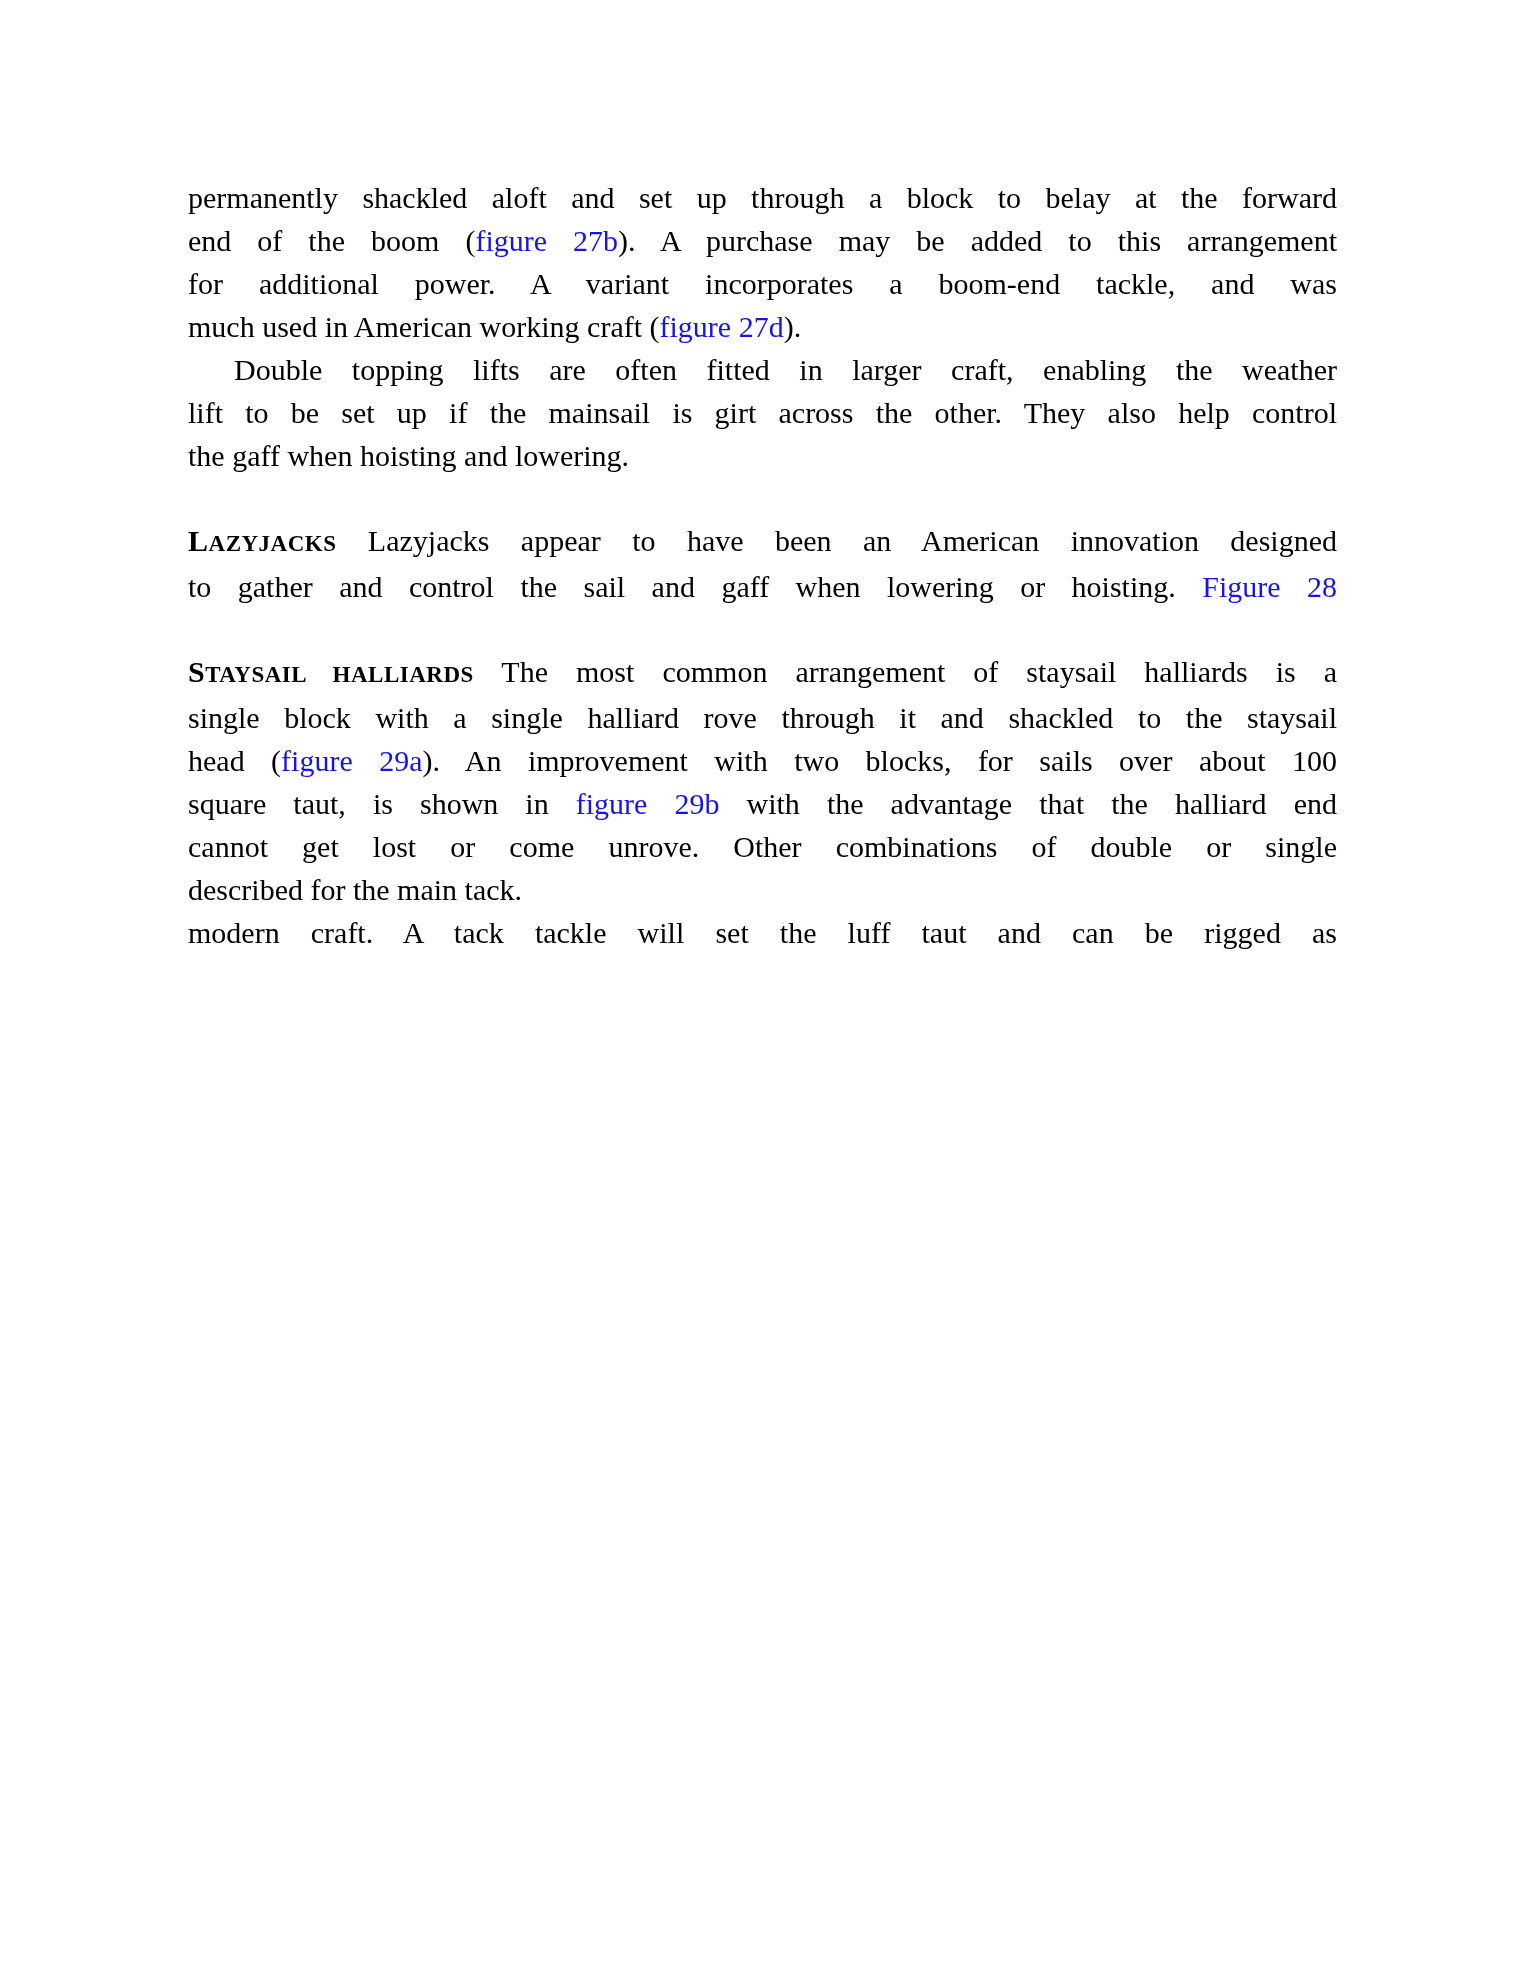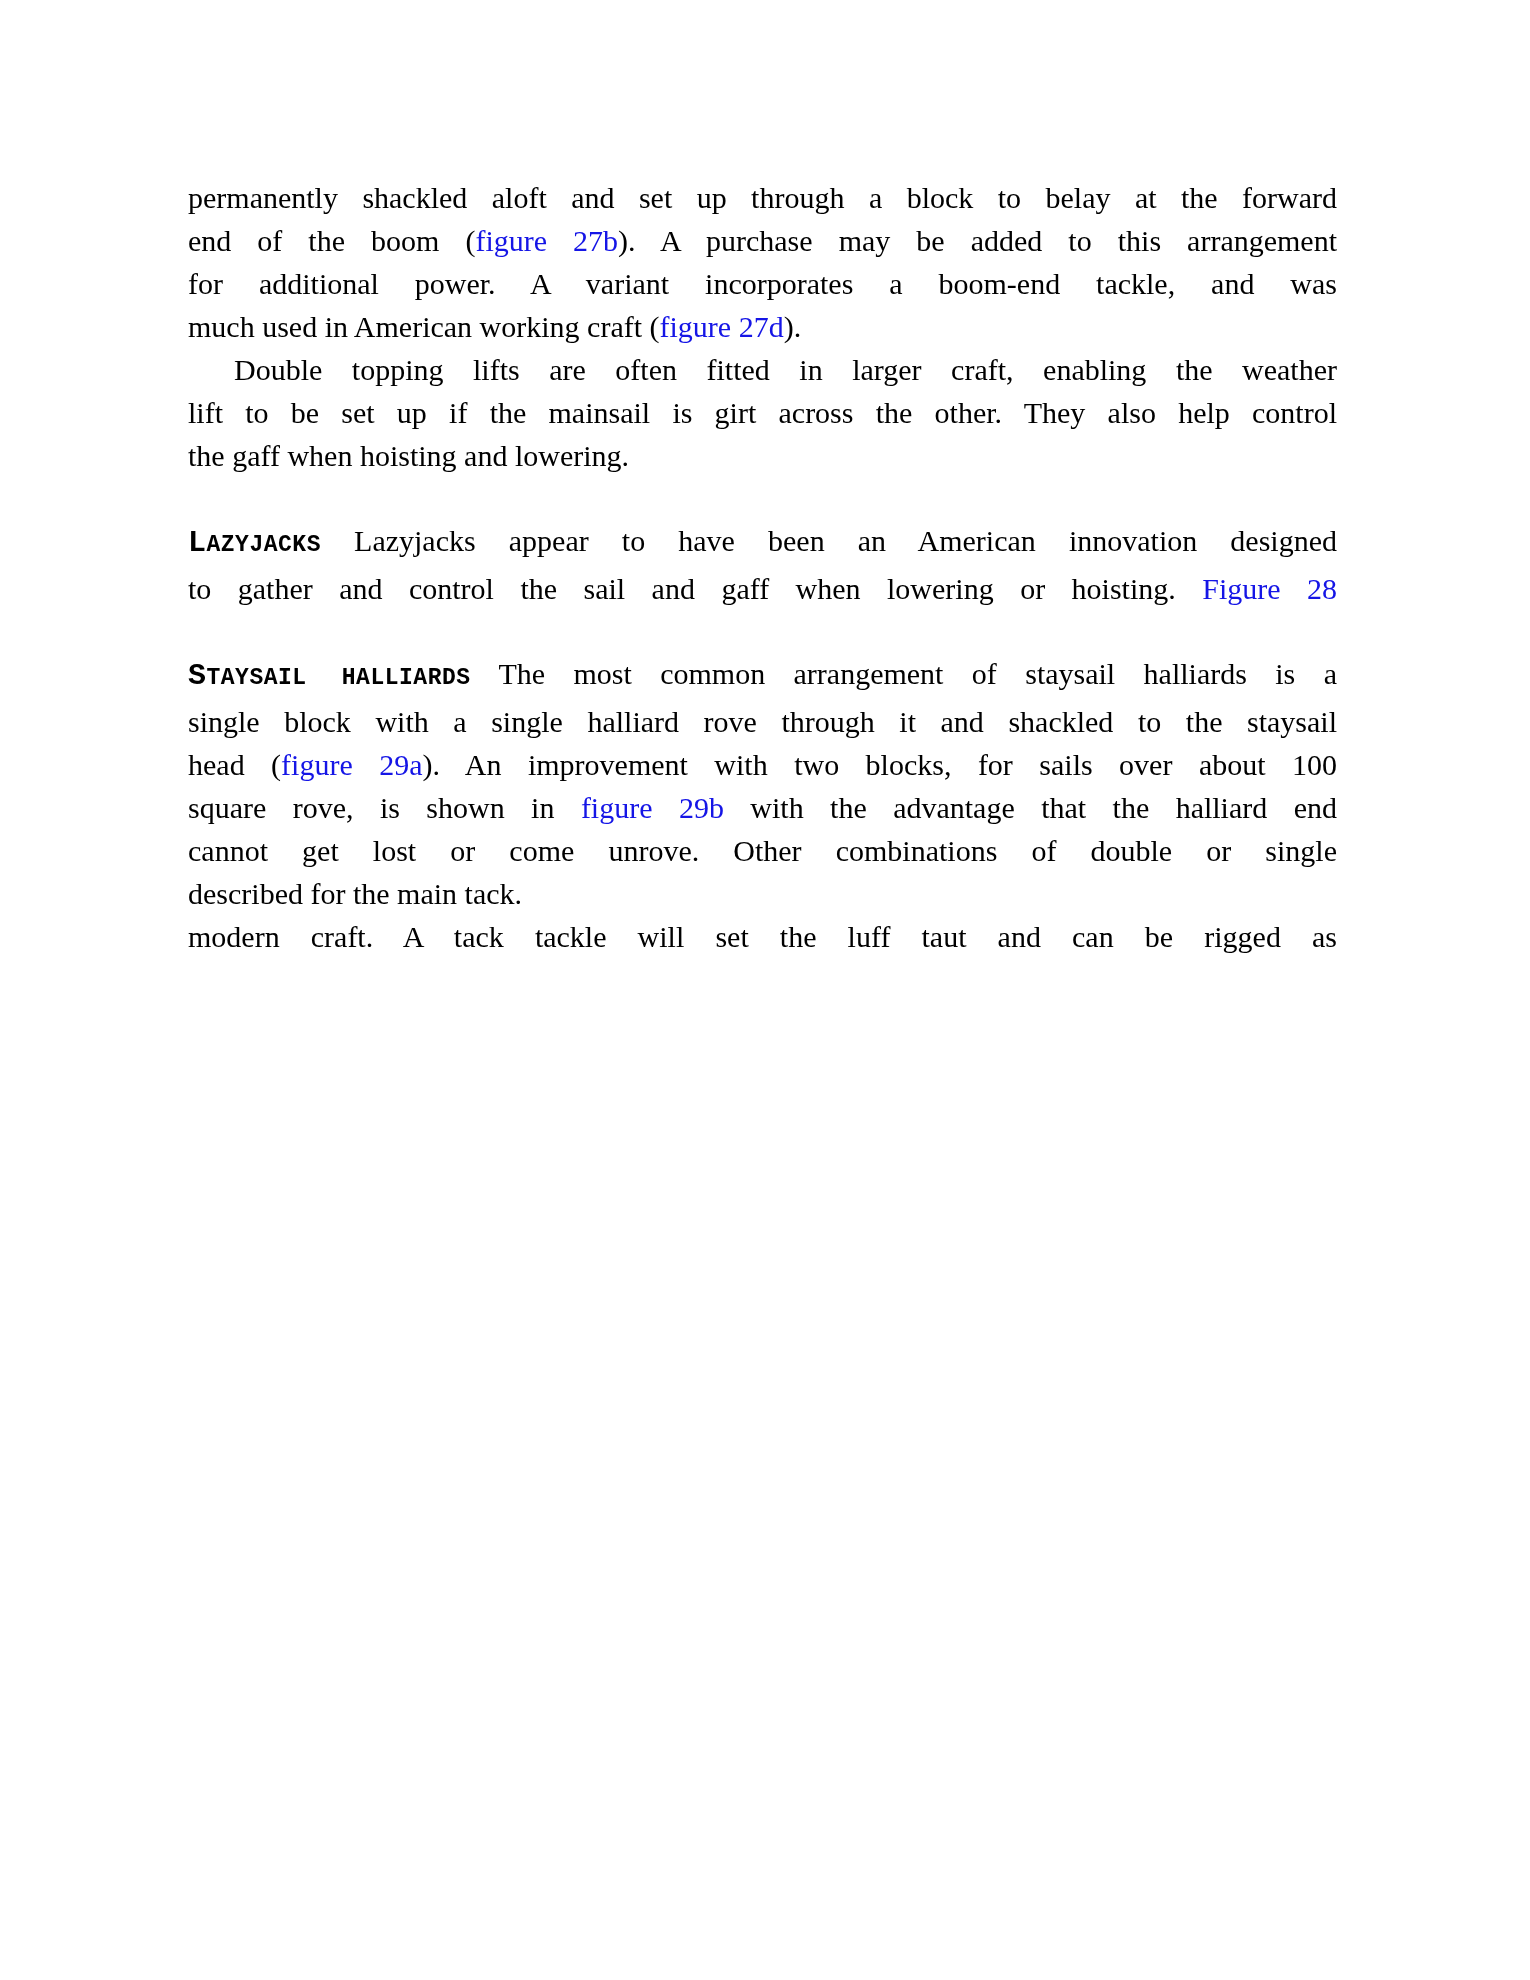--- a/index.html
+++ b/index.html
@@ -34,21 +34,21 @@
     text-align-last: left;
   }
   .line.indent { text-indent: 46px; }
   .seg { white-space: pre-wrap; }
   .link {
     color: var(--link-color, #1515e6);
     text-decoration: none;
     cursor: pointer;
   }
   .hd {
-    font-family: Liberation Mono, monospace;
+    font-family: Liberation Serif, serif;
     font-weight: bold;
     letter-spacing: 0.5px;
   }
   .hd-initial { font-size: 30px; }
   .hd-rest { font-size: 23px; }
 </style>
 </head>
 <body>
 
 <div class="page">
@@ -65,19 +65,19 @@
         <div class="line last"><span class="seg">the gaff when hoisting and lowering.</span></div>
       </div>
       <div class="paragraph spaced">
         <div class="line justify"><span class="hd"><span class="hd-initial">L</span><span class="hd-rest">AZYJACKS</span></span><span class="seg"> Lazyjacks appear to have been an American innovation designed</span></div>
         <div class="line justify"><span class="seg">to gather and control the sail and gaff when lowering or hoisting. </span><span class="seg link">Figure 28</span></div>
       </div>
       <div class="paragraph spaced">
         <div class="line justify"><span class="hd"><span class="hd-initial">S</span><span class="hd-rest">TAYSAIL HALLIARDS</span></span><span class="seg"> The most common arrangement of staysail halliards is a</span></div>
         <div class="line justify"><span class="seg">single block with a single halliard rove through it and shackled to the staysail</span></div>
         <div class="line justify"><span class="seg">head (</span><span class="seg link">figure 29a</span><span class="seg">). An improvement with two blocks, for sails over about 100</span></div>
-        <div class="line justify"><span class="seg">square rove, is shown in </span><span class="seg link">figure 29b</span><span class="seg"> with the advantage that the halliard end</span></div>
+        <div class="line justify"><span class="seg">square taut, is shown in </span><span class="seg link">figure 29b</span><span class="seg"> with the advantage that the halliard end</span></div>
         <div class="line justify"><span class="seg">cannot get lost or come unrove. Other combinations of double or single</span></div>
         <div class="line last"><span class="seg">described for the main tack.</span></div>
         <div class="line justify"><span class="seg">modern craft. A tack tackle will set the luff taut and can be rigged as</span></div>
       </div>
     </div>
 </div>
 
 </body></html>

